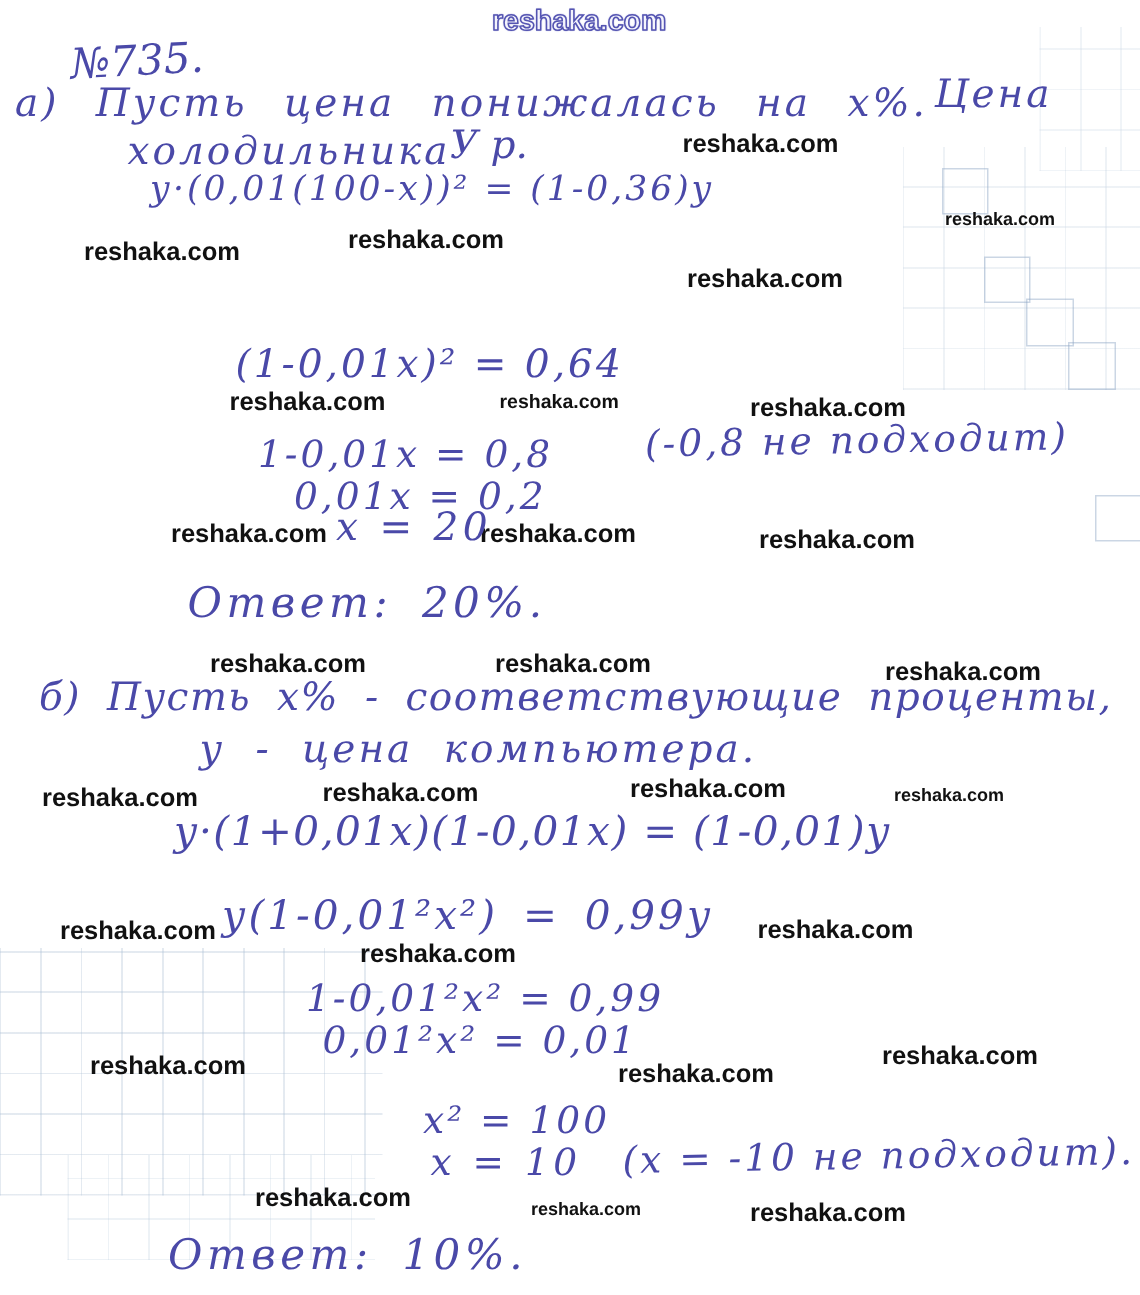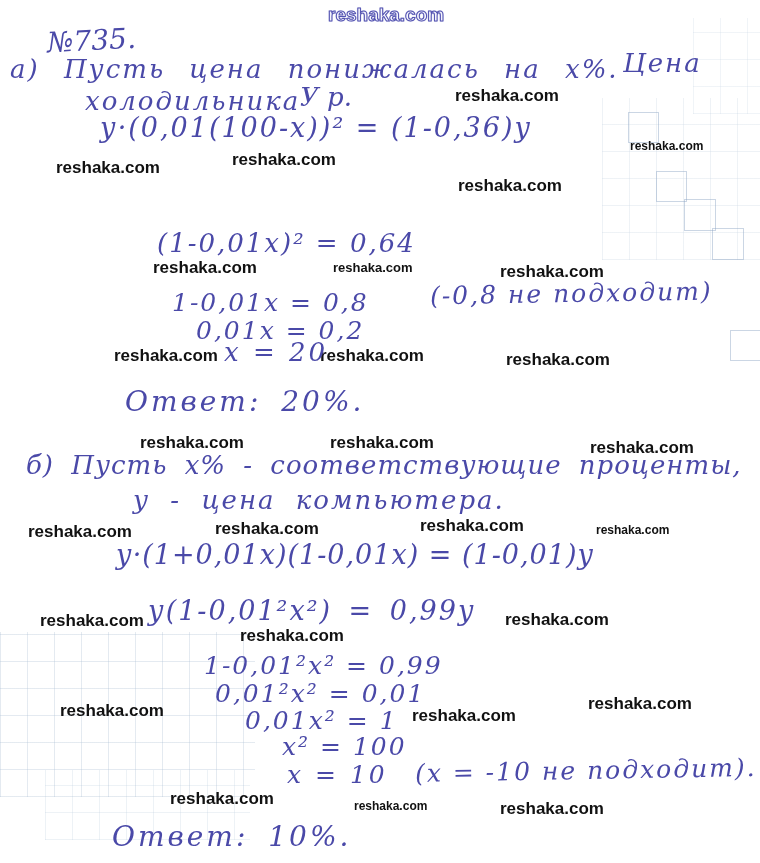--- a/index.html
+++ b/index.html
@@ -102,31 +102,30 @@
     <div class="wm" style="left: 354px; top: 799px; font-size: 12px;">reshaka.com</div>
     <div class="wm" style="left: 500px; top: 799px; font-size: 17px;">reshaka.com</div>
   </div>
 
 <div class="layer">
     <div class="hw" style="left: 47px; top: 26px; font-size: 28px; transform: rotate(-3deg);">№735.</div>
     <div class="hw" style="left: 10px; top: 56px; font-size: 26px; letter-spacing: 2px; word-spacing: 14px;">а) Пусть цена понижалась на х%.</div>
     <div class="hw" style="left: 623px; top: 50px; font-size: 26px; letter-spacing: 2px;">Цена</div>
     <div class="hw" style="left: 85px; top: 88px; font-size: 26px; letter-spacing: 2px;">холодильника</div>
     <div class="hw" style="left: 300px; top: 84px; font-size: 26px;">У р.</div>
-    <div class="hw" style="left: 100px; top: 114px; font-size: 27px; letter-spacing: 2px;">у·(0,01(100-х))² = (1-0,36)у</div>
+    <div class="hw" style="left: 100px; top: 114px; font-size: 23px; letter-spacing: 2px;">у·(0,01(100-х))² = (1-0,36)у</div>
     <div class="hw" style="left: 157px; top: 230px; font-size: 26px; letter-spacing: 2px;">(1-0,01х)² = 0,64</div>
     <div class="hw" style="left: 172px; top: 290px; font-size: 25px; letter-spacing: 2px;">1-0,01х = 0,8</div>
     <div class="hw" style="left: 430px; top: 281px; font-size: 25px; letter-spacing: 2px; transform: rotate(-1deg);">(-0,8 не подходит)</div>
     <div class="hw" style="left: 196px; top: 318px; font-size: 25px; letter-spacing: 2px;">0,01х = 0,2</div>
     <div class="hw" style="left: 224px; top: 339px; font-size: 26px; letter-spacing: 3px;">х = 20</div>
     <div class="hw" style="left: 125px; top: 387px; font-size: 28px; letter-spacing: 3px; word-spacing: 8px;">Ответ: 20%.</div>
     <div class="hw" style="left: 133px; top: 487px; font-size: 26px; letter-spacing: 2px; word-spacing: 10px;">у - цена компьютера.</div>
     <div class="hw" style="left: 26px; top: 452px; font-size: 26px; letter-spacing: 1px; word-spacing: 8px;">б) Пусть х% - соответствующие проценты,</div>
     <div class="hw" style="left: 116px; top: 541px; font-size: 27px; letter-spacing: 1px;">у·(1+0,01х)(1-0,01х) = (1-0,01)у</div>
     <div class="hw" style="left: 148px; top: 597px; font-size: 27px; letter-spacing: 2px; word-spacing: 6px;">у(1-0,01²х²) = 0,99у</div>
     <div class="hw" style="left: 204px; top: 653px; font-size: 25px; letter-spacing: 2px;">1-0,01²х² = 0,99</div>
     <div class="hw" style="left: 215px; top: 681px; font-size: 25px; letter-spacing: 2px;">0,01²х² = 0,01</div>
-    <div class="hw" style="left: 245px; top: 708px; font-size: 25px; letter-spacing: 2px;">0,01х² = 1</div>
     <div class="hw" style="left: 282px; top: 734px; font-size: 25px; letter-spacing: 2px;">х² = 100</div>
     <div class="hw" style="left: 287px; top: 762px; font-size: 25px; letter-spacing: 3px;">х = 10</div>
     <div class="hw" style="left: 415px; top: 758px; font-size: 25px; letter-spacing: 2px; transform: rotate(-1deg);">(х = -10 не подходит).</div>
     <div class="hw" style="left: 112px; top: 822px; font-size: 28px; letter-spacing: 3px; word-spacing: 8px;">Ответ: 10%.</div>
   </div>
 
 </body></html>

